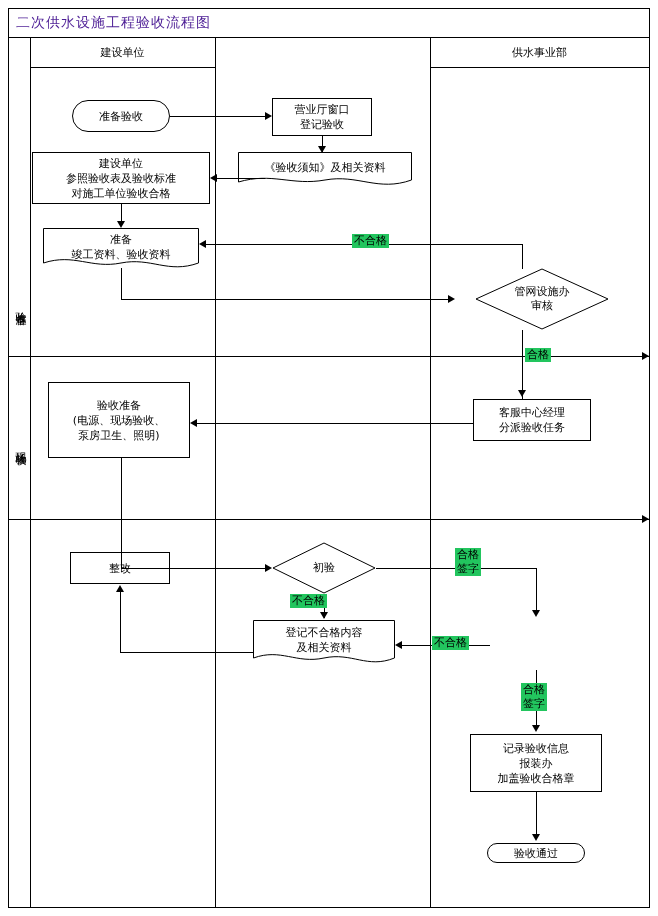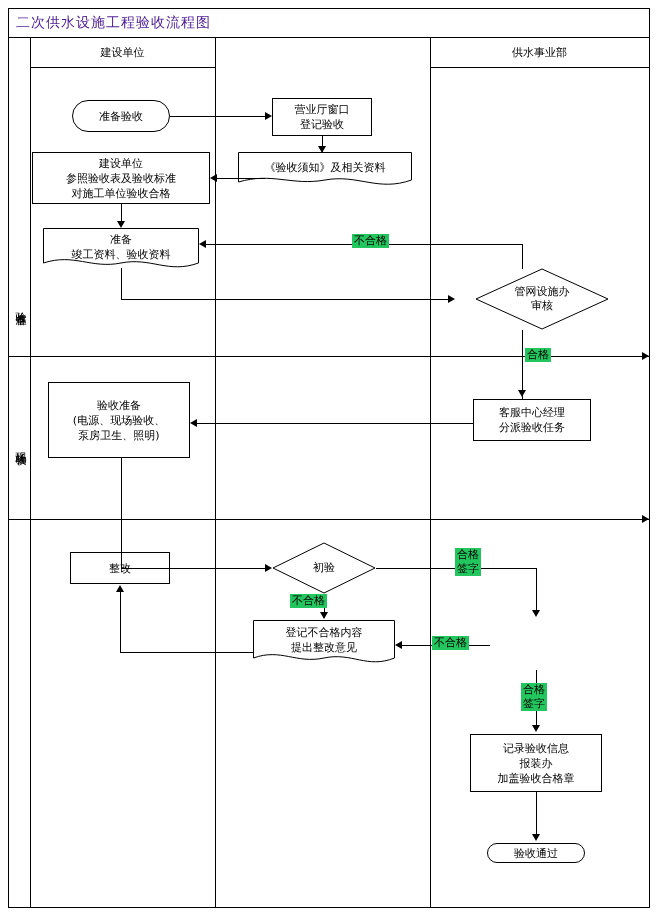--- a/index.html
+++ b/index.html
@@ -128,21 +128,21 @@
       <span>初验</span>
     </div>
   </div>
 
   <div style="position:absolute;left:253px;top:620px;width:142px;height:48px;">
     <svg width="142" height="48" viewBox="0 0 142 48" style="position:absolute;left:0;top:0;">
       <path d="M0.5,0.5 L141.5,0.5 L141.5,38 C114,49 99,32 71,38 C43,44 28,28 0.5,38 Z" fill="#fff" stroke="#000" stroke-width="1"></path>
     </svg>
     <div style="position:absolute;left:0;top:2px;width:142px;height:36px;display:flex;flex-direction:column;align-items:center;justify-content:center;font-size:11px;line-height:15px;">
       <span class="nline">登记不合格内容</span>
-      <span class="nline">提出整改意见</span>
+      <span class="nline">及相关资料</span>
     </div>
   </div>
 
 
   <div class="node rect" style="left:470px;top:734px;width:132px;height:58px;">
     <span class="nline">记录验收信息</span>
     <span class="nline">报装办</span>
     <span class="nline">加盖验收合格章</span>
   </div>
 

